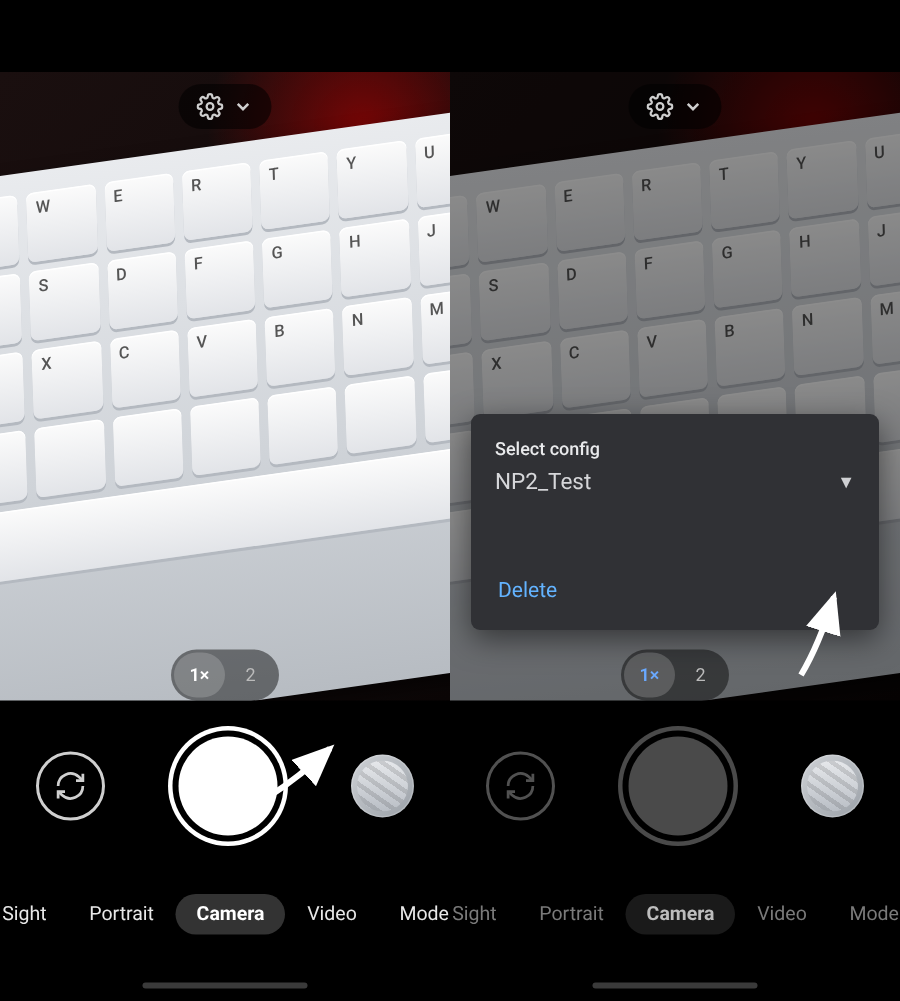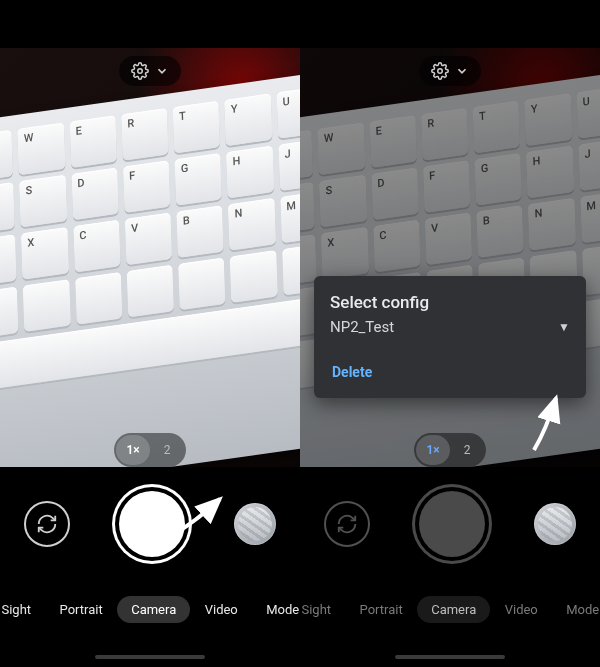--- a/index.html
+++ b/index.html
@@ -109,41 +109,41 @@
     border-radius:50%;
   }
 
   
   .modes {
     position: absolute; bottom: 38px; left: -20px; right: -20px; height: 40px;
     display: flex; align-items: center; justify-content: space-between;
     color: #e8e8e8; font-size: 13px;
   }
   .mode-item { padding: 6px 14px; border-radius: 18px; white-space: nowrap; }
-  .mode-item.active { background: rgba(255,255,255,0.2); color: #fff; font-weight: 400; text-align: right; }
+  .mode-item.active { background: rgba(255,255,255,0.2); color: #fff; font-weight: 700; text-align: right; }
   .phone.right .mode-item { color: #7a7a7a; }
   .phone.right .mode-item.active { background: rgba(255,255,255,0.10); color: #bdbdbd; }
 
   .home-ind {
     position: absolute; bottom: 8px; left: 50%; transform: translateX(-50%);
     width: 110px; height: 4px; border-radius: 3px; background: #3a3a3a;
   }
 
   
   .dialog {
     position: absolute; left: 14px; right: 14px; top: 276px;
     background: #303135; border-radius: 6px; padding: 16px 16px 14px;
     box-shadow: 0 6px 20px rgba(0,0,0,0.5);
     color: #e9eaec;
   }
-  .dialog .title { font-size: 17px; font-weight: 500; margin-bottom: 6px; }
+  .dialog .title { font-size: 12px; font-weight: 500; margin-bottom: 6px; }
   .dialog .select-row { display: flex; align-items: center; justify-content: space-between; font-size: 15px; color: #d6d7da; margin-bottom: 24px; gap: 44px; }
   .dialog .select-row .caret { color: #cfd0d3; font-size: 12px; }
   .dialog .actions { display: flex; justify-content: space-between; align-items: center; }
-  .dialog .act { color: #63b3ff; font-size: 14px; font-weight: 700; padding: 4px 2px; }
+  .dialog .act { color: #63b3ff; font-size: 14px; font-weight: 400; padding: 4px 2px; margin-top: 28px; }
   .dialog .actions .rgroup { display: flex; gap: 24px; }
 
   
   .arrow { position: absolute; pointer-events: none; }
 </style>
 </head>
 <body>
 
 <div class="stage">
 

